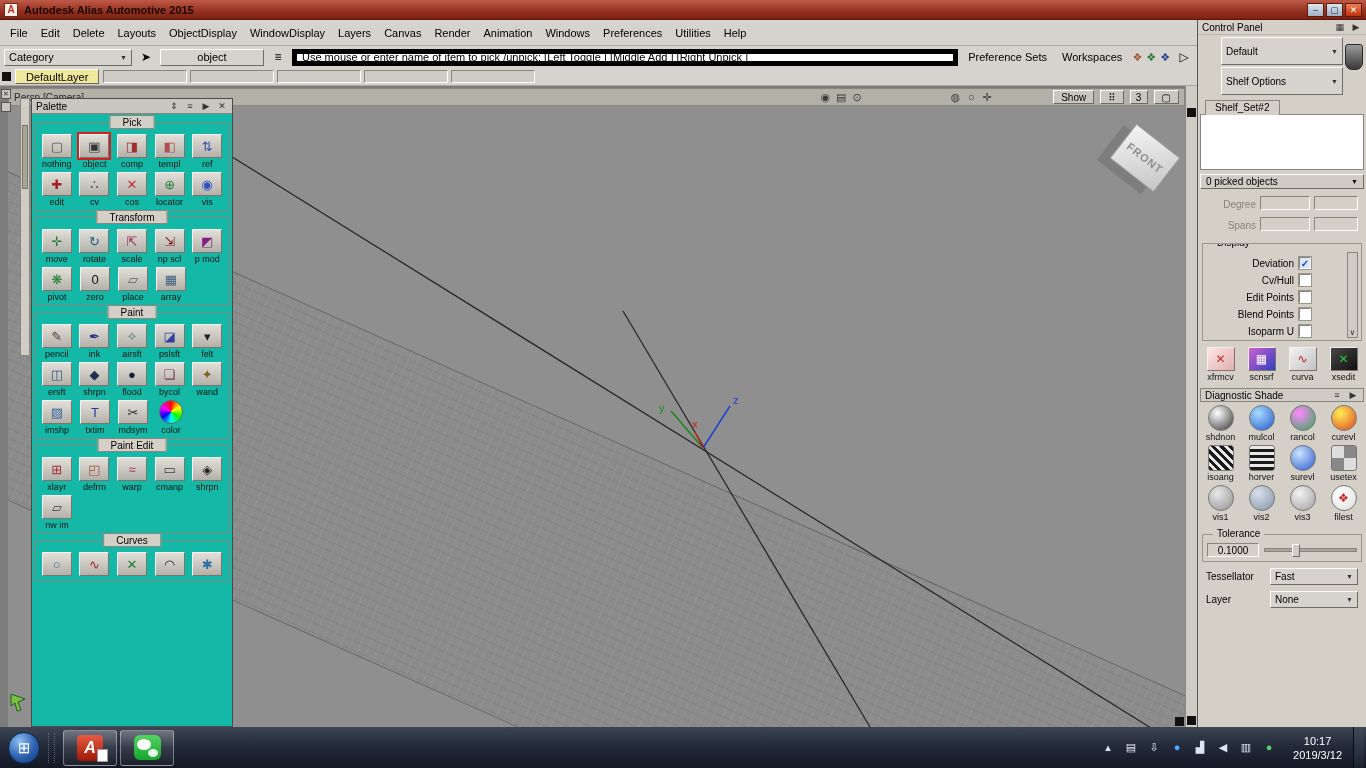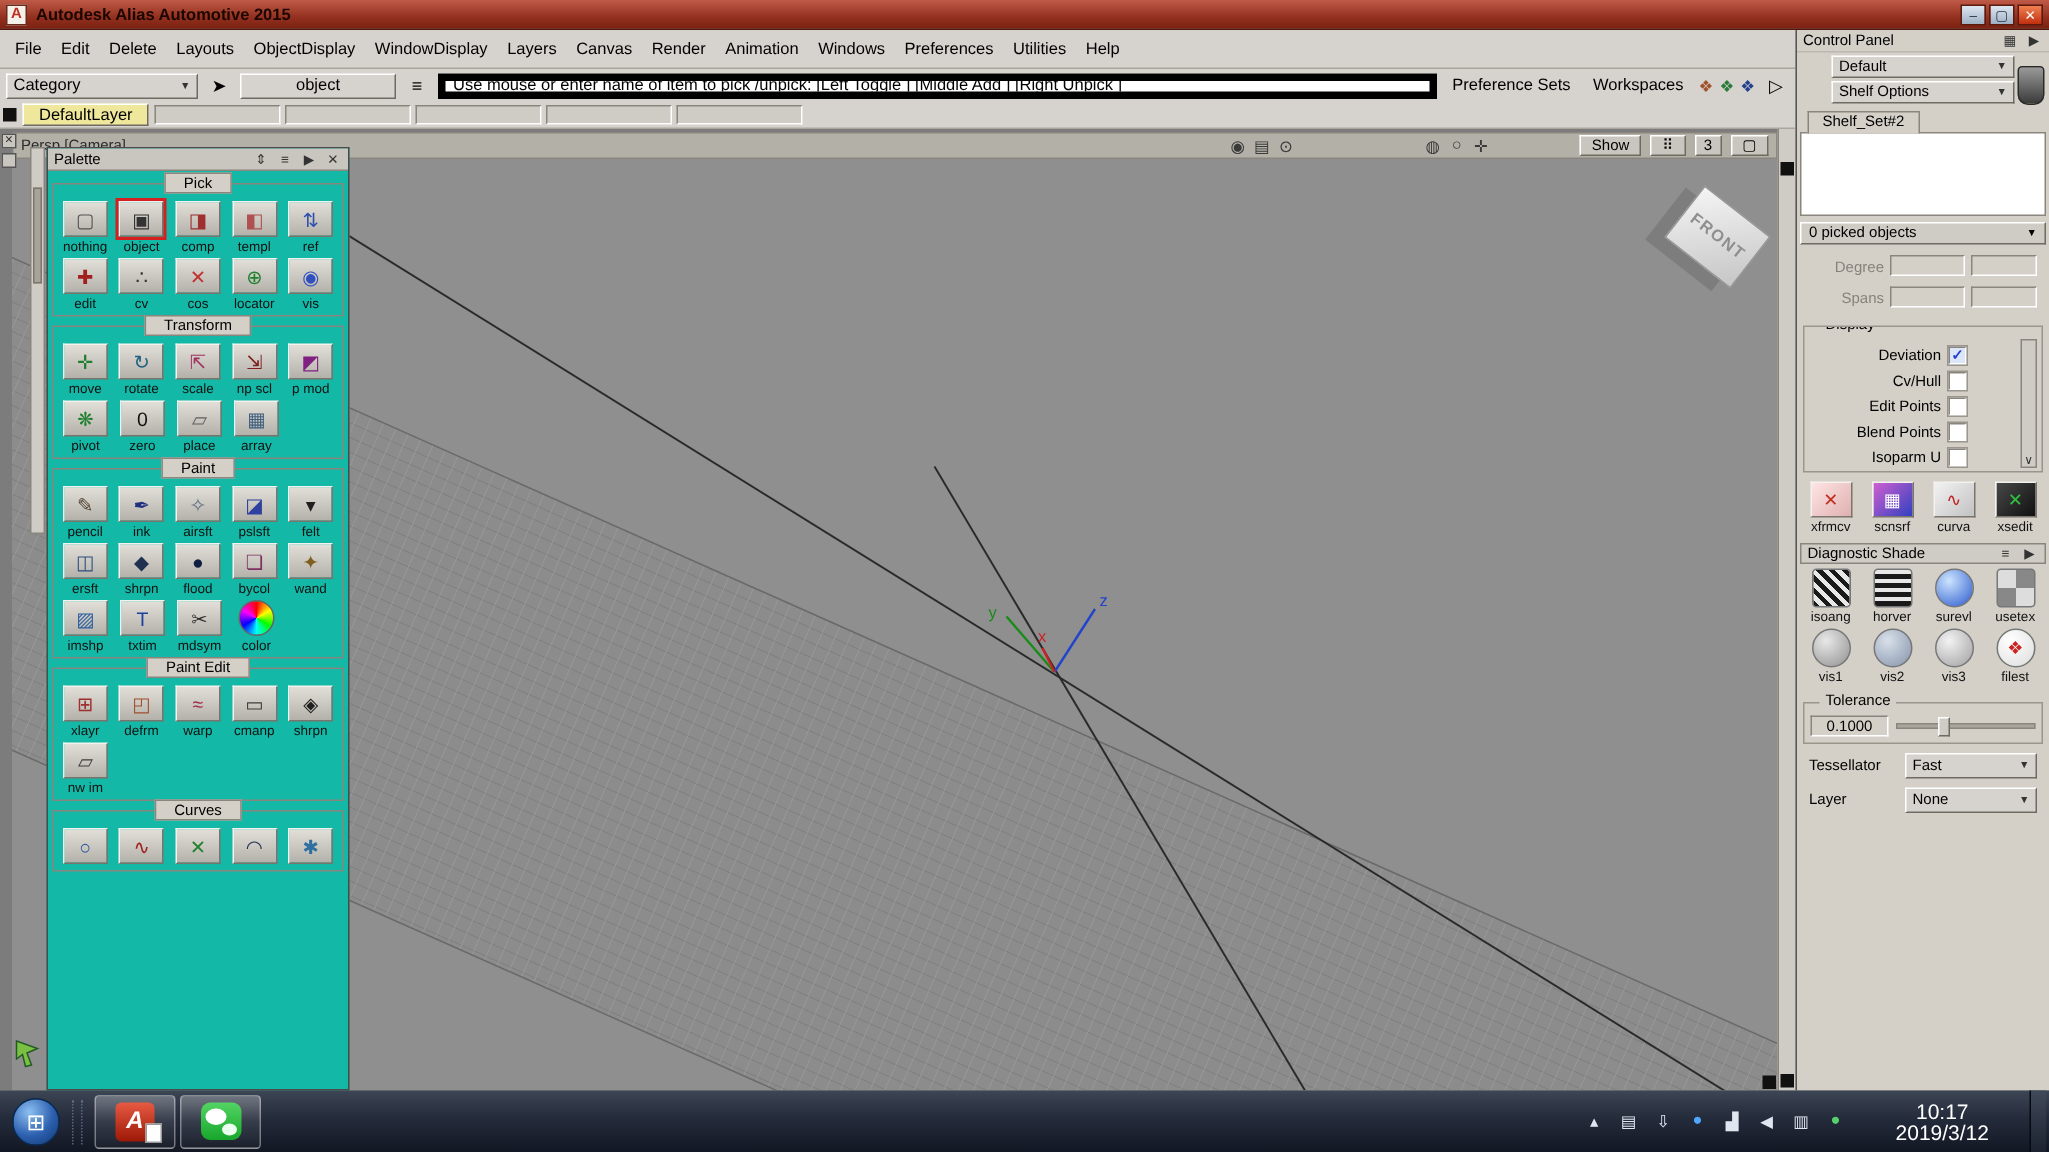--- a/index.html
+++ b/index.html
@@ -90,21 +90,21 @@
   .tool-icon.wheel{background:conic-gradient(#f00,#ff0,#0f0,#0ff,#00f,#f0f,#f00);border-radius:50%;
     width:24px;height:24px;margin:0 3px;border:1px solid #666}
 
   
   .rightpanel{position:absolute;right:0;top:20px;width:169px;bottom:41px;background:#d4d0c8;
     border-left:1px solid #555;font-size:10px}
   .cp-header{height:15px;display:flex;align-items:center;gap:4px;padding:0 4px;border-bottom:1px solid #bcb8b0}
   .cp-header .t{flex:1}
   .cp-hicon{width:12px;text-align:center;font-size:9px;color:#333}
   .cp-combo-wrap{display:flex;justify-content:center;margin-top:2px}
-  .cp-combo{width:122px;height:15px;font-size:10px}
+  .cp-combo{width:122px;height:28px;font-size:10px}
   .shelf-tool{position:absolute;right:3px;top:24px;width:18px;height:26px;border-radius:3px 3px 7px 7px;
     background:linear-gradient(#9a9a9a,#3a3a3a);border:1px solid #2a2a2a}
   .shelf-area{margin:5px 2px 0;height:70px;position:relative}
   .shelf-tab{position:absolute;top:0;left:5px;height:15px;padding:0 9px;line-height:14px;background:#d4d0c8;
     border:1px solid #8a867e;border-bottom:none;z-index:2}
   .shelf-content{position:absolute;left:0;right:0;top:14px;bottom:0;background:#fff;border:1px solid #8a867e}
   .picked{margin:4px 2px 0;height:15px;border:1px solid;border-color:#fff #6f6b63 #6f6b63 #fff;background:#cfccc5;
     display:flex;align-items:center;justify-content:space-between;padding:0 5px}
   .picked .arrow{font-size:7px}
   .ds-row{display:flex;align-items:flex-end;justify-content:flex-end;gap:4px;margin:7px 8px 0 0}
@@ -152,21 +152,21 @@
   .task-btn.active{background:linear-gradient(rgba(255,255,255,.28),rgba(255,255,255,.09) 50%,rgba(255,255,255,.03));
     border:1px solid rgba(255,255,255,.38)}
   .alias-logo{width:26px;height:26px;border-radius:4px;background:linear-gradient(#e85a42,#9c1806);
     color:#fff;font-weight:bold;font-style:italic;font-size:16px;display:flex;align-items:center;justify-content:center}
   .alias-badge{position:absolute;right:8px;bottom:3px;width:11px;height:13px;background:#fff;border:1px solid #999}
   .wechat-logo{width:27px;height:25px;border-radius:6px;background:linear-gradient(#53d463,#17a62c);position:relative}
   .wechat-logo::before{content:"";position:absolute;left:3px;top:4px;width:14px;height:11px;background:#fff;border-radius:50%}
   .wechat-logo::after{content:"";position:absolute;right:3px;bottom:3px;width:10px;height:8px;background:#eafff0;border-radius:50%}
   .tray{margin-left:auto;display:flex;align-items:center;gap:9px}
   .tray-ico{font-size:11px;color:#dfe6f0;width:14px;text-align:center}
-  .clock{text-align:center;font-size:14px;line-height:14px;color:#fff;margin:0 24px}
+  .clock{text-align:center;font-size:11px;line-height:14px;color:#fff;margin:0 8px}
   .show-desktop{width:11px;height:41px;margin-left:3px;border-left:1px solid #060a12;
     background:linear-gradient(#414a5a,#1b2230)}
 </style>
 </head>
 <body>
 
 <div id="screen">
 
   <div class="titlebar">
     <span class="app-ico">A</span>
@@ -834,20 +834,38 @@
         </div>
       </div>
     <div class="diag-header">
       <span class="t">Diagnostic Shade</span>
       <span class="cp-hicon">≡</span>
       <span class="cp-hicon">▶</span>
     </div>
     <div id="diag-grid">
         <div class="diag-row">
           <div class="tool diag-tool">
+            <div class="ball" style="background: radial-gradient(circle at 35% 30%, rgb(255, 255, 255), rgb(51, 51, 51));"></div>
+            <div class="tool-label">shdnon</div>
+          </div>
+          <div class="tool diag-tool">
+            <div class="ball" style="background: radial-gradient(circle at 35% 30%, rgb(170, 221, 255), rgb(34, 85, 204));"></div>
+            <div class="tool-label">mulcol</div>
+          </div>
+          <div class="tool diag-tool">
+            <div class="ball" style="background: radial-gradient(circle at 35% 30%, rgb(255, 136, 255), rgb(51, 170, 85));"></div>
+            <div class="tool-label">rancol</div>
+          </div>
+          <div class="tool diag-tool">
+            <div class="ball" style="background: radial-gradient(circle at 35% 30%, rgb(255, 238, 85), rgb(221, 68, 34));"></div>
+            <div class="tool-label">curevl</div>
+          </div>
+        </div>
+        <div class="diag-row">
+          <div class="tool diag-tool">
             <div class="ball sq" style="background: repeating-linear-gradient(45deg, rgb(26, 26, 26) 0px, rgb(26, 26, 26) 3px, rgb(232, 232, 232) 3px, rgb(232, 232, 232) 6px);"></div>
             <div class="tool-label">isoang</div>
           </div>
           <div class="tool diag-tool">
             <div class="ball sq" style="background: repeating-linear-gradient(0deg, rgb(26, 26, 26) 0px, rgb(26, 26, 26) 3px, rgb(232, 232, 232) 3px, rgb(232, 232, 232) 6px);"></div>
             <div class="tool-label">horver</div>
           </div>
           <div class="tool diag-tool">
             <div class="ball" style="background: radial-gradient(circle at 35% 30%, rgb(204, 228, 255), rgb(42, 90, 204));"></div>
             <div class="tool-label">surevl</div>

